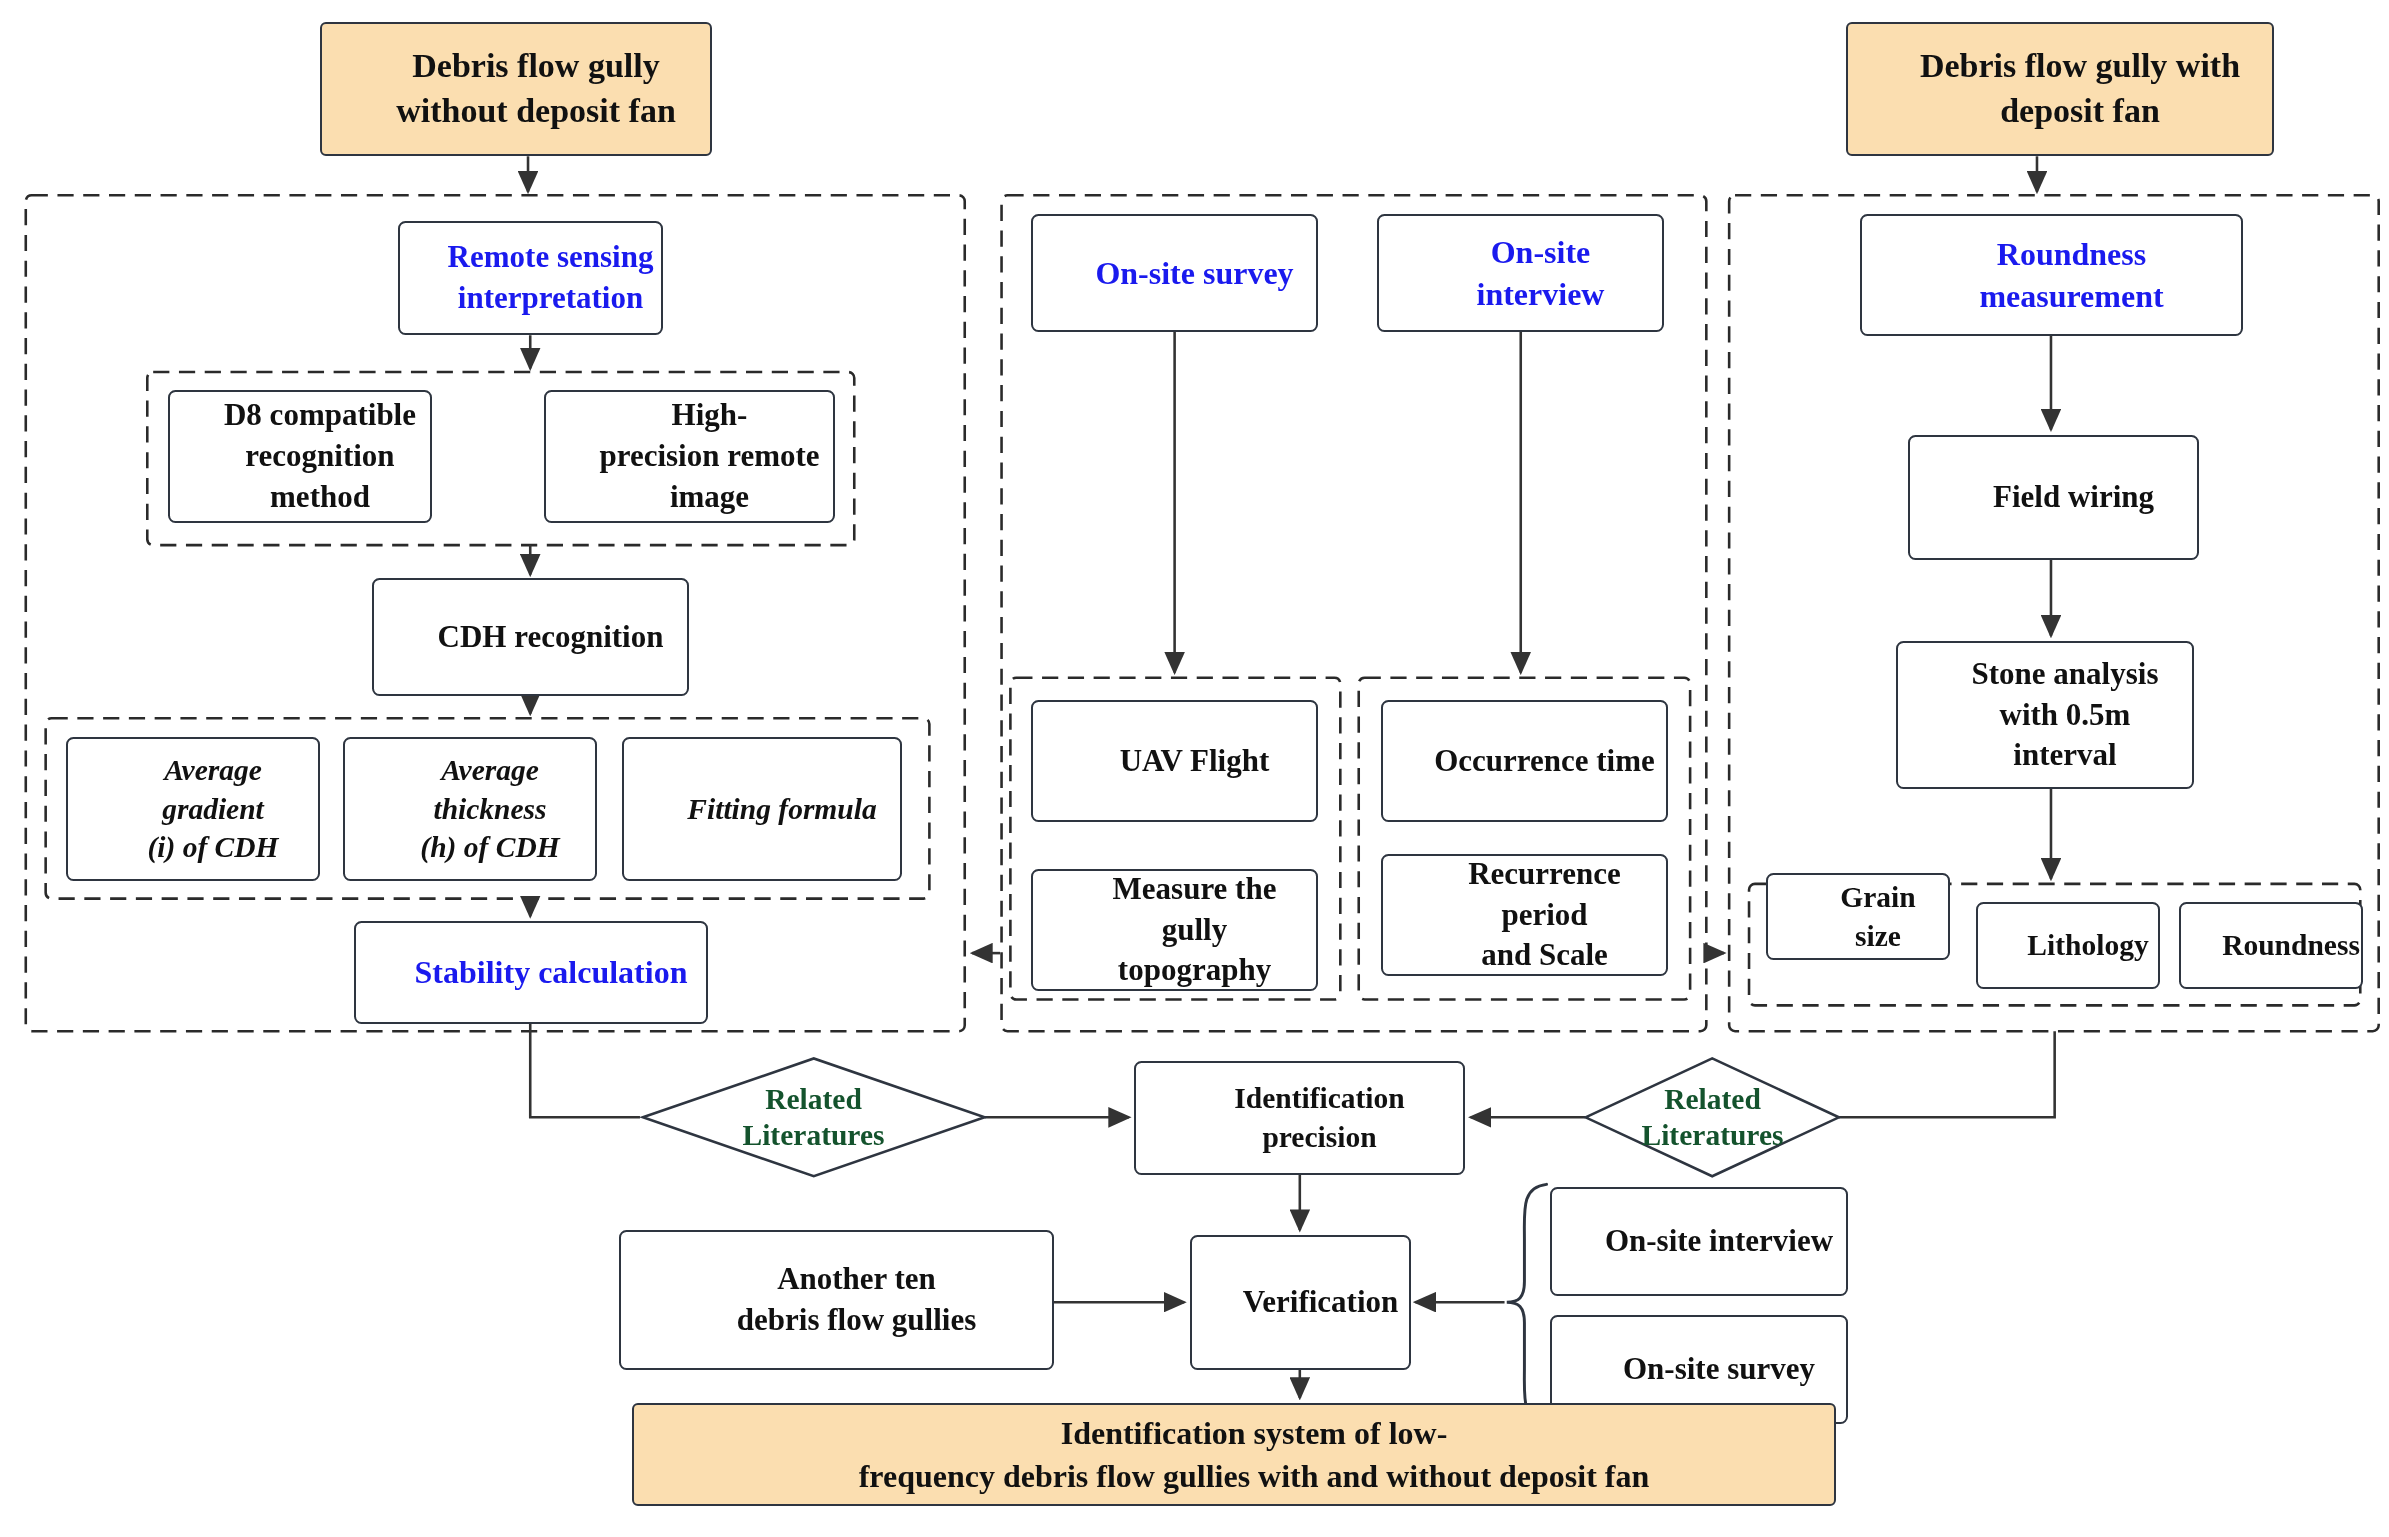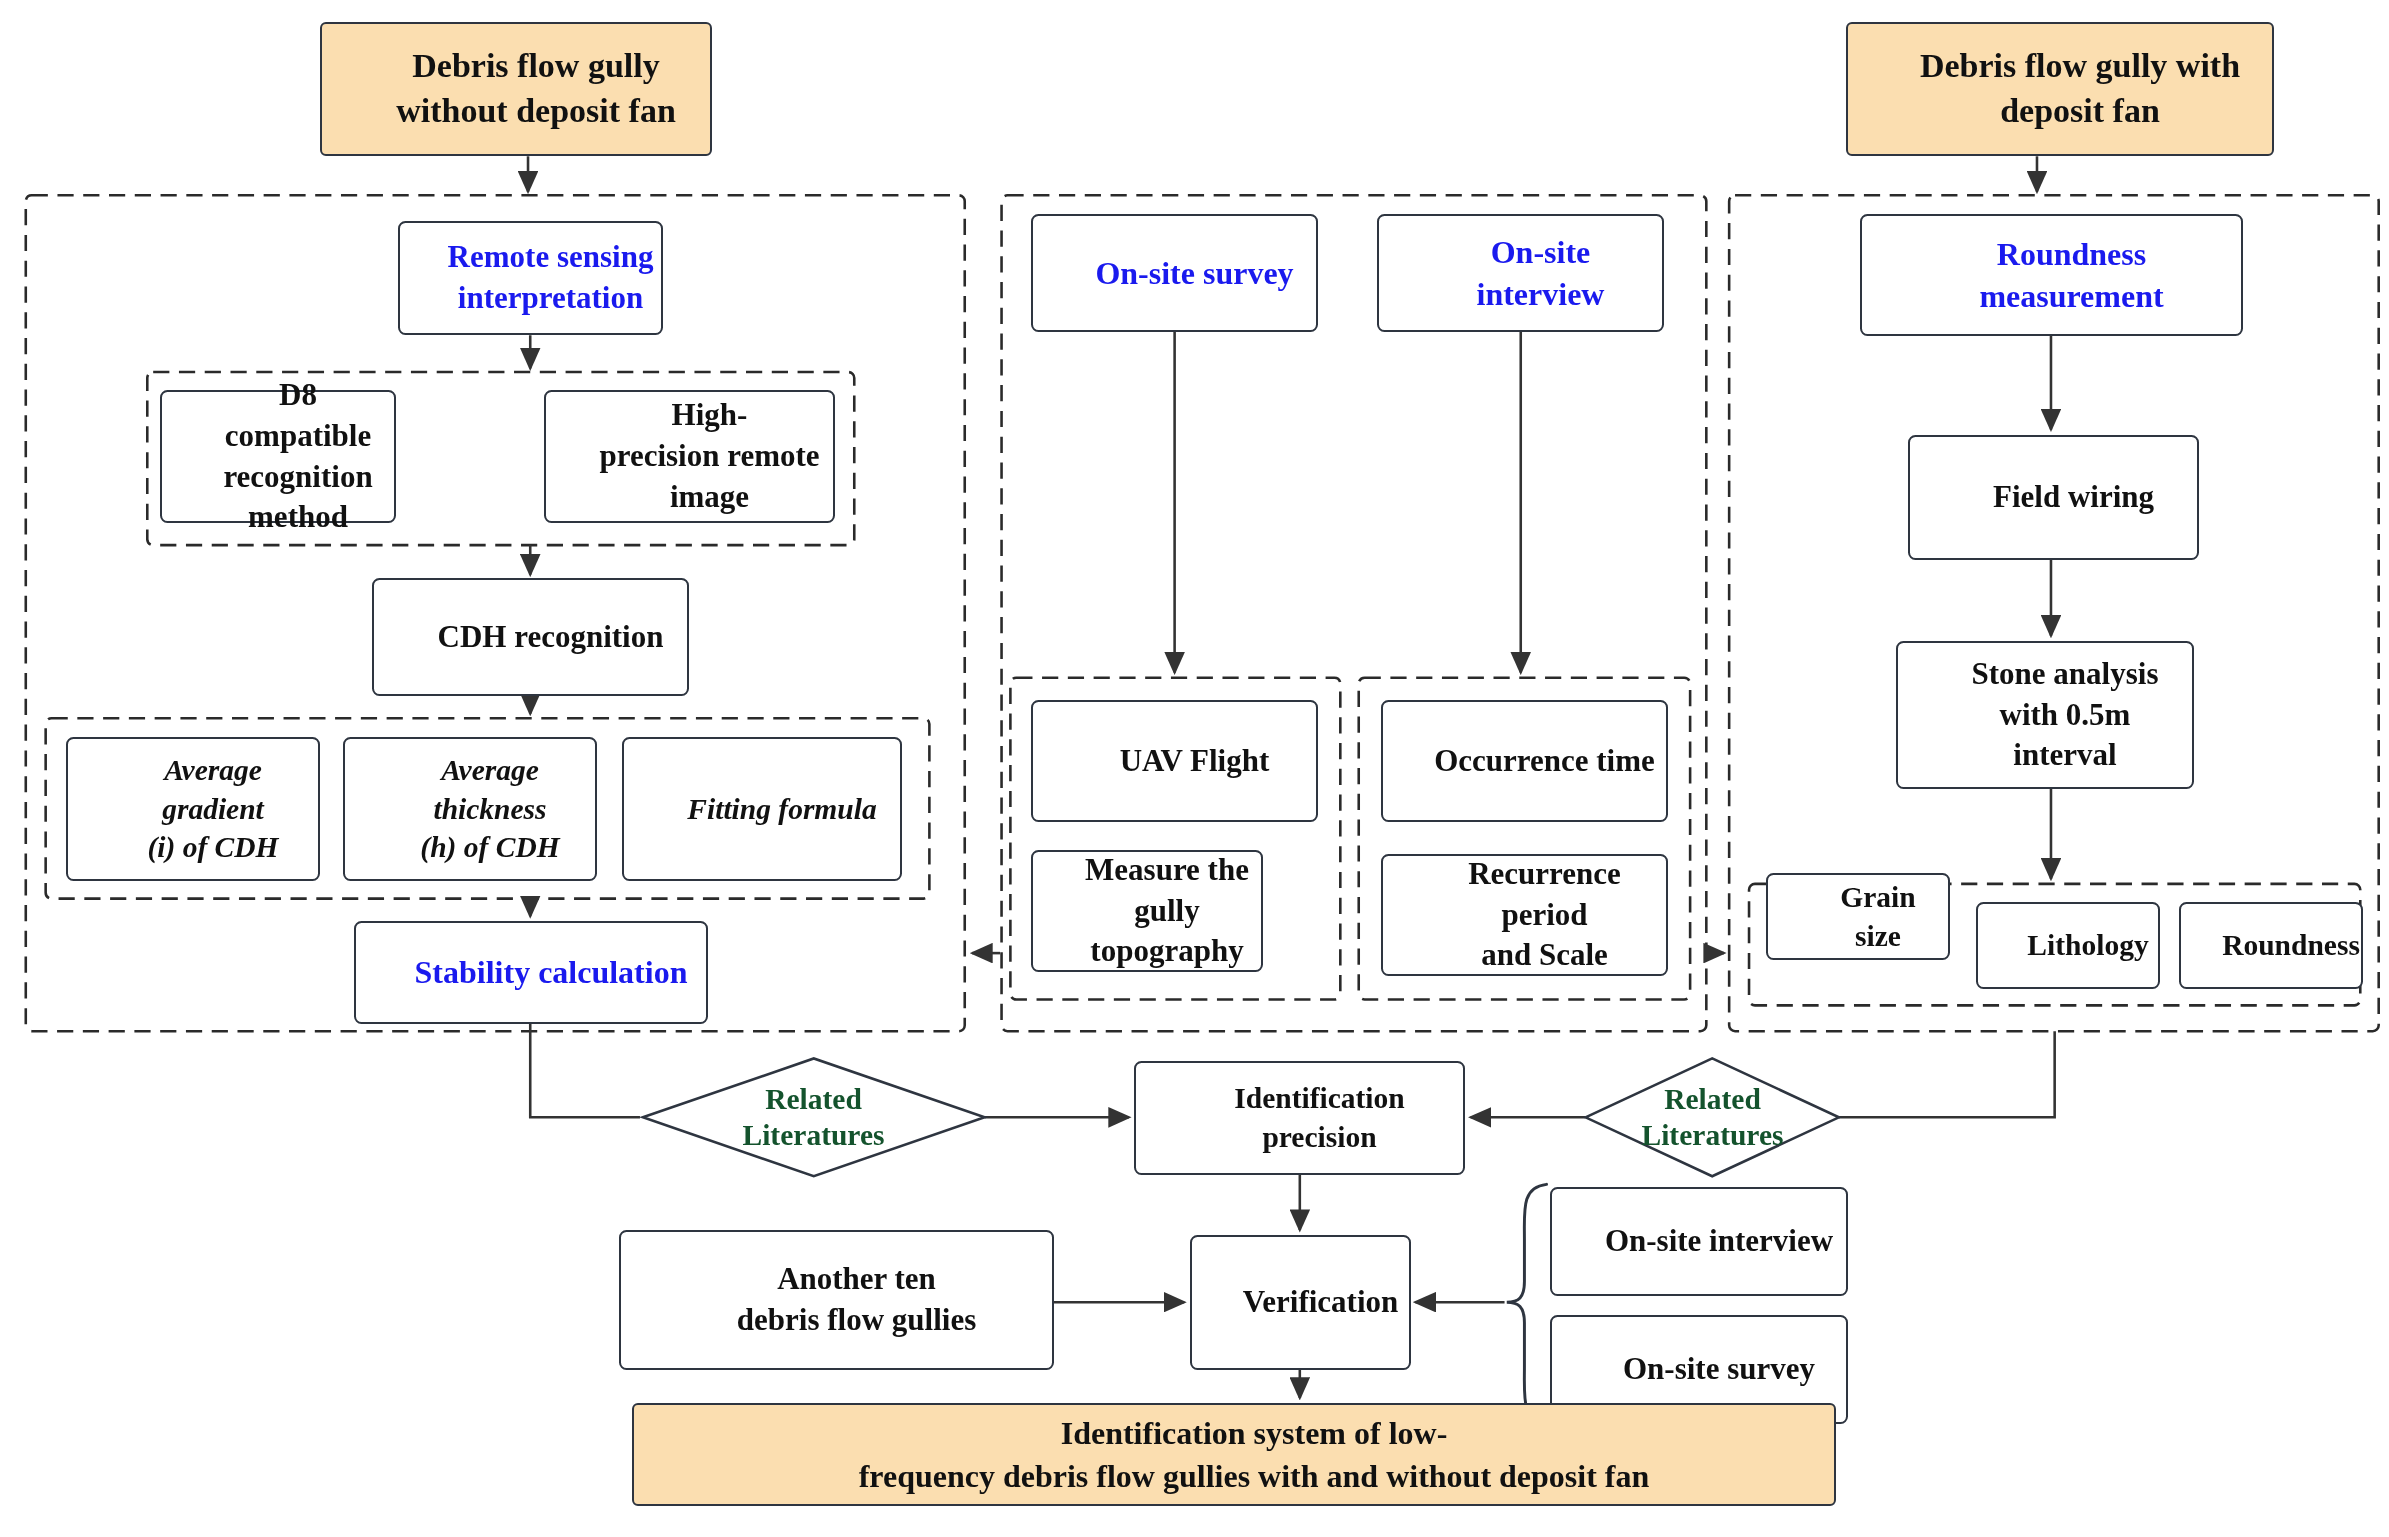--- a/index.html
+++ b/index.html
@@ -87,21 +87,21 @@
 </div>
 <div class="box orange" style="left:1846px;top:22px;width:428px;height:134px">
   <span class="lbl big">Debris flow gully with
 deposit fan</span>
 </div>
 
 <div class="box" style="left:398px;top:221px;width:265px;height:114px">
   <span class="lbl blue">Remote sensing
 interpretation</span>
 </div>
-<div class="box" style="left:160px;top:390px;width:236px;height:133px">
+<div class="box" style="left:168px;top:390px;width:264px;height:133px">
   <span class="lbl">D8 compatible
 recognition
 method</span>
 </div>
 <div class="box" style="left:544px;top:390px;width:291px;height:133px">
   <span class="lbl">High-
 precision remote
 image</span>
 </div>
 <div class="box" style="left:372px;top:578px;width:317px;height:118px">
@@ -124,21 +124,21 @@
 
 <div class="box" style="left:1031px;top:214px;width:287px;height:118px">
   <span class="lbl blue med">On-site survey</span>
 </div>
 <div class="box" style="left:1377px;top:214px;width:287px;height:118px">
   <span class="lbl blue med">On-site interview</span>
 </div>
 <div class="box" style="left:1031px;top:700px;width:287px;height:122px">
   <span class="lbl">UAV Flight</span>
 </div>
-<div class="box" style="left:1031px;top:850px;width:232px;height:122px">
+<div class="box" style="left:1031px;top:869px;width:287px;height:122px">
   <span class="lbl">Measure the gully
 topography</span>
 </div>
 <div class="box" style="left:1381px;top:700px;width:287px;height:122px">
   <span class="lbl">Occurrence time</span>
 </div>
 <div class="box" style="left:1381px;top:854px;width:287px;height:122px">
   <span class="lbl">Recurrence period
 and Scale</span>
 </div>

